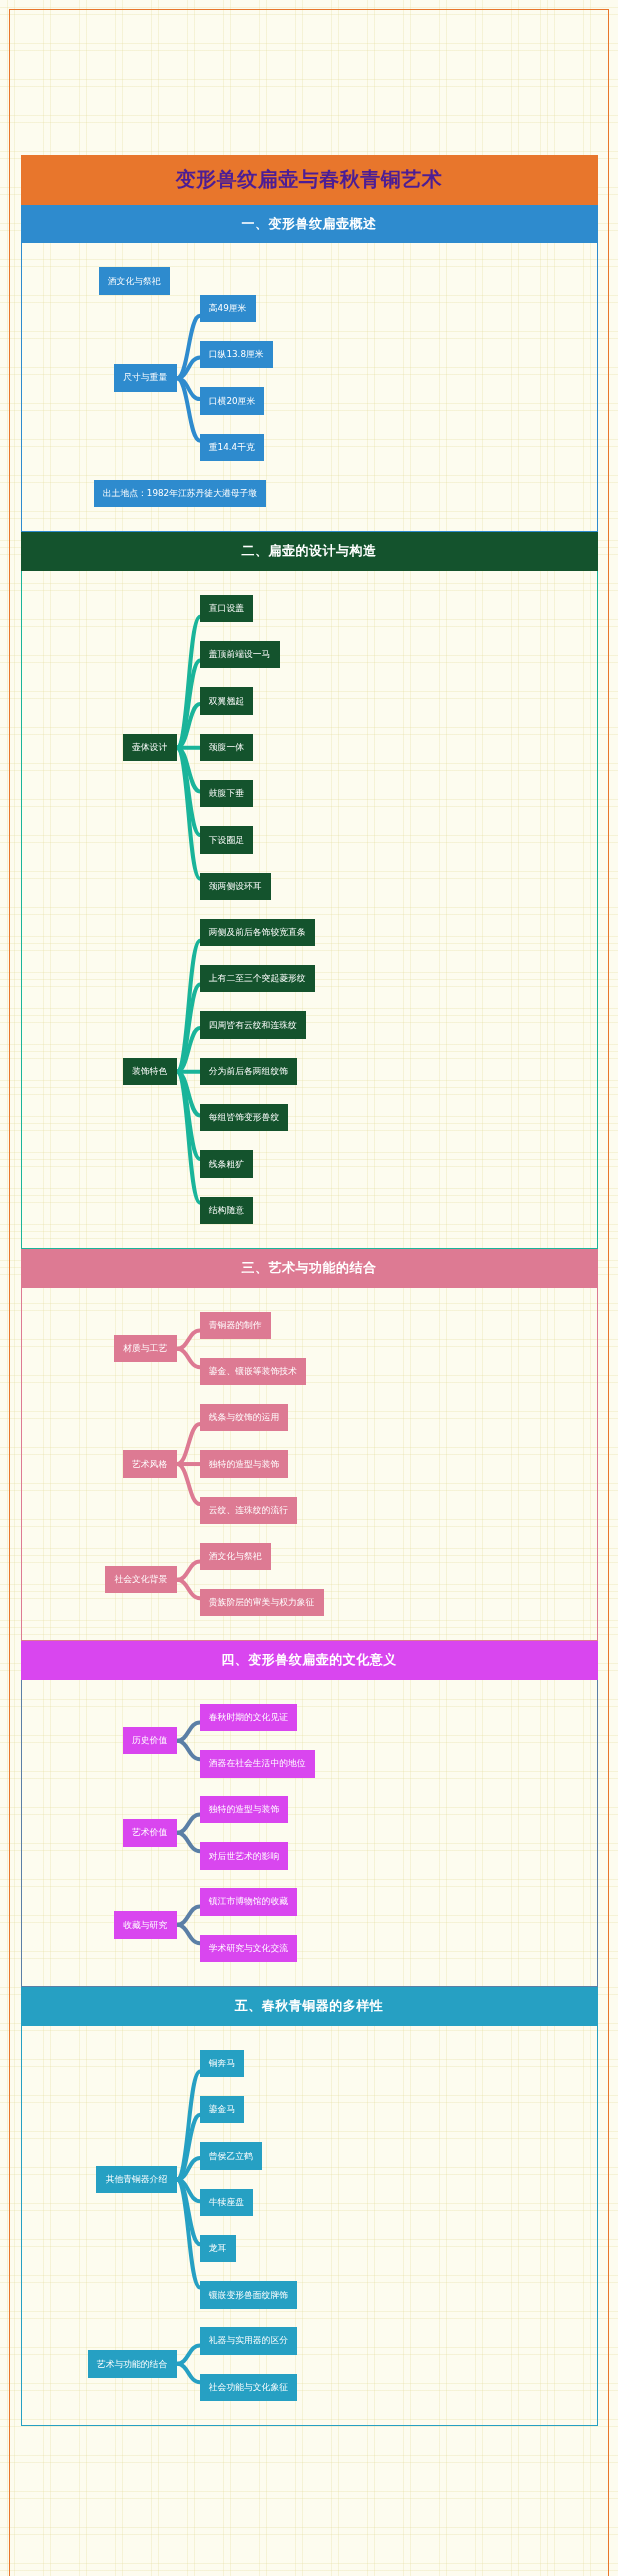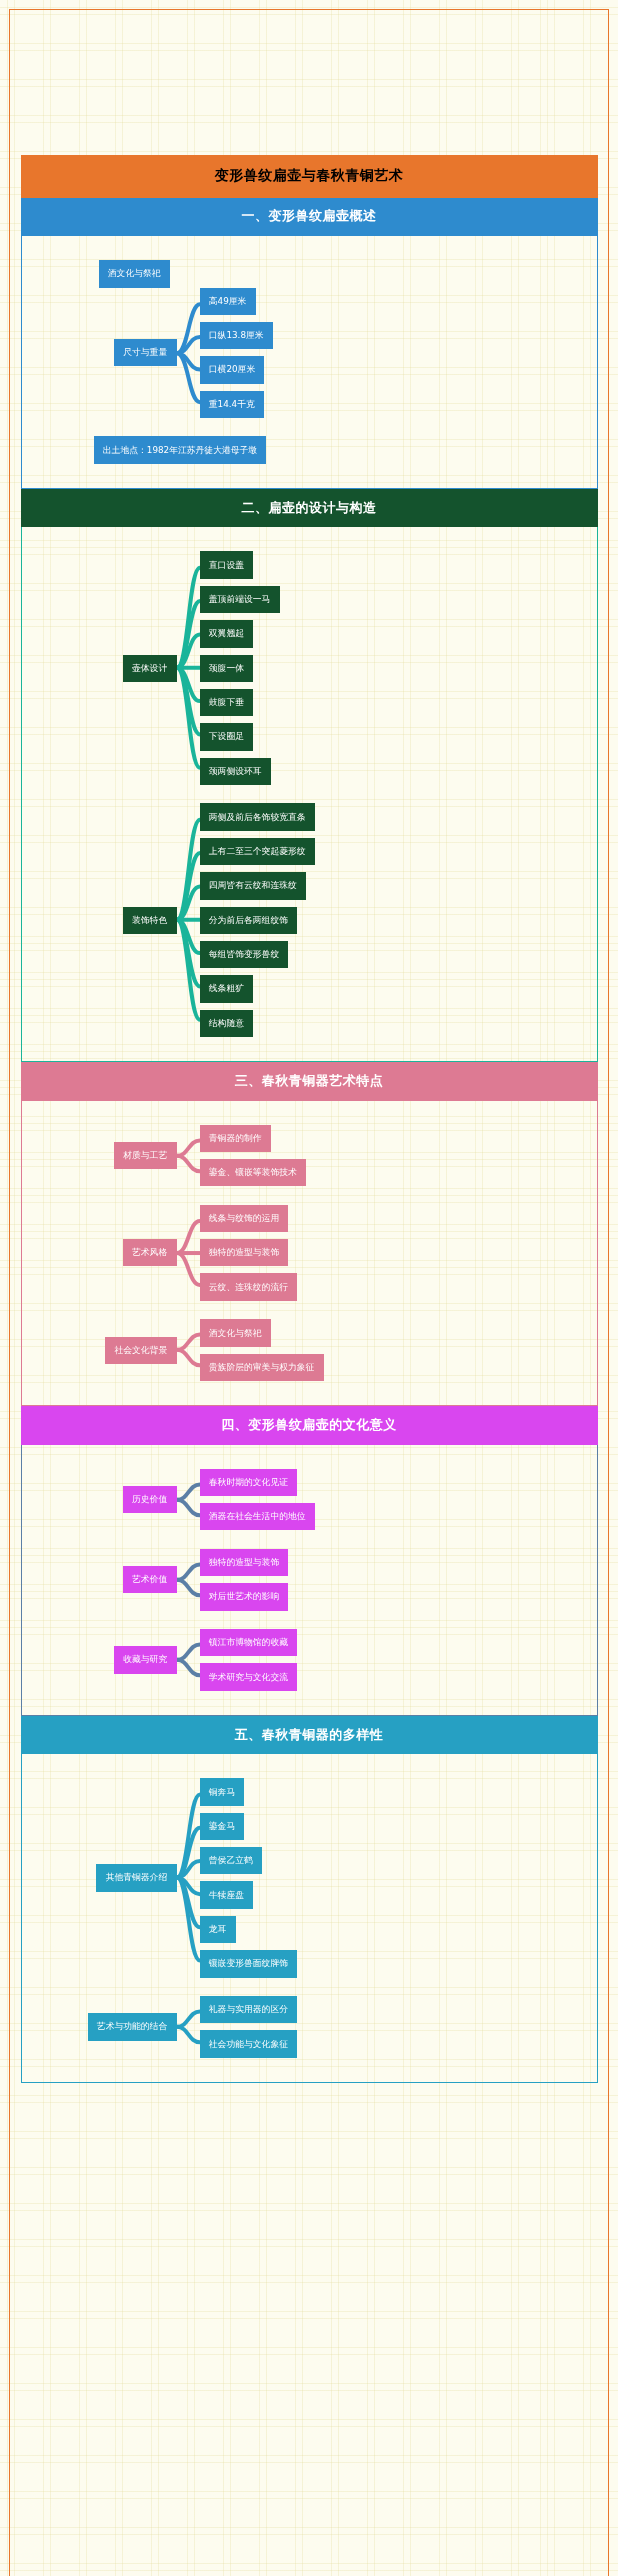--- a/index.html
+++ b/index.html
@@ -40,24 +40,24 @@
     position:relative;
     width:577px;
     margin:0 auto;
     padding-top:155px;
     z-index:2;
   }
 
   
   .title-bar {
     background:#E8762C;
-    color:#000000;
+    color:#4c1d95;
     text-align:center;
     padding:12.4px 5.2px 13.4px;
-    font-size:14px;
+    font-size:20px;
     font-weight:bold;
     letter-spacing:0.5px;
     line-height:1.2;
   }
 
   
   .section { position:relative; }
   .section-header {
     color:#ffffff;
     text-align:center;
@@ -97,21 +97,21 @@
     position:relative;
     align-self:stretch;
   }
   .connector-col svg { position:absolute; left:0; top:0; width:100%; height:100%; overflow:visible; }
 
   .children-col {
     flex:1 1 auto;
     display:flex;
     flex-direction:column;
     justify-content:center;
-    gap:7px;
+    gap:19px;
   }
 
   .node {
     color:#ffffff;
     font-size:8.8px;
     line-height:1.25;
     padding:8.2px 9.3px;
     display:inline-block;
     text-align:center;
     white-space:nowrap;
@@ -249,21 +249,21 @@
                 <div class="node child-node">四周皆有云纹和连珠纹</div>
                 <div class="node child-node">分为前后各两组纹饰</div>
                 <div class="node child-node">每组皆饰变形兽纹</div>
                 <div class="node child-node">线条粗犷</div>
                 <div class="node child-node">结构随意</div>
               </div>
             </div>
           </div>
         </div>
         <div class="section s3">
-          <div class="section-header">三、春秋青铜器艺术特点</div>
+          <div class="section-header">三、艺术与功能的结合</div>
           <div class="section-body">
             <div class="branch">
               <div class="parent-col">
                 <div class="node parent">材质与工艺</div>
               </div>
               <div class="connector-col">
                 <svg preserveAspectRatio="none" viewBox="0 0 44 100">
                   <path d="M0,50 C22,50 22,25 44,25" class="conn" vector-effect="non-scaling-stroke"></path>
                   <path d="M0,50 C22,50 22,75 44,75" class="conn" vector-effect="non-scaling-stroke"></path>
                 </svg>

